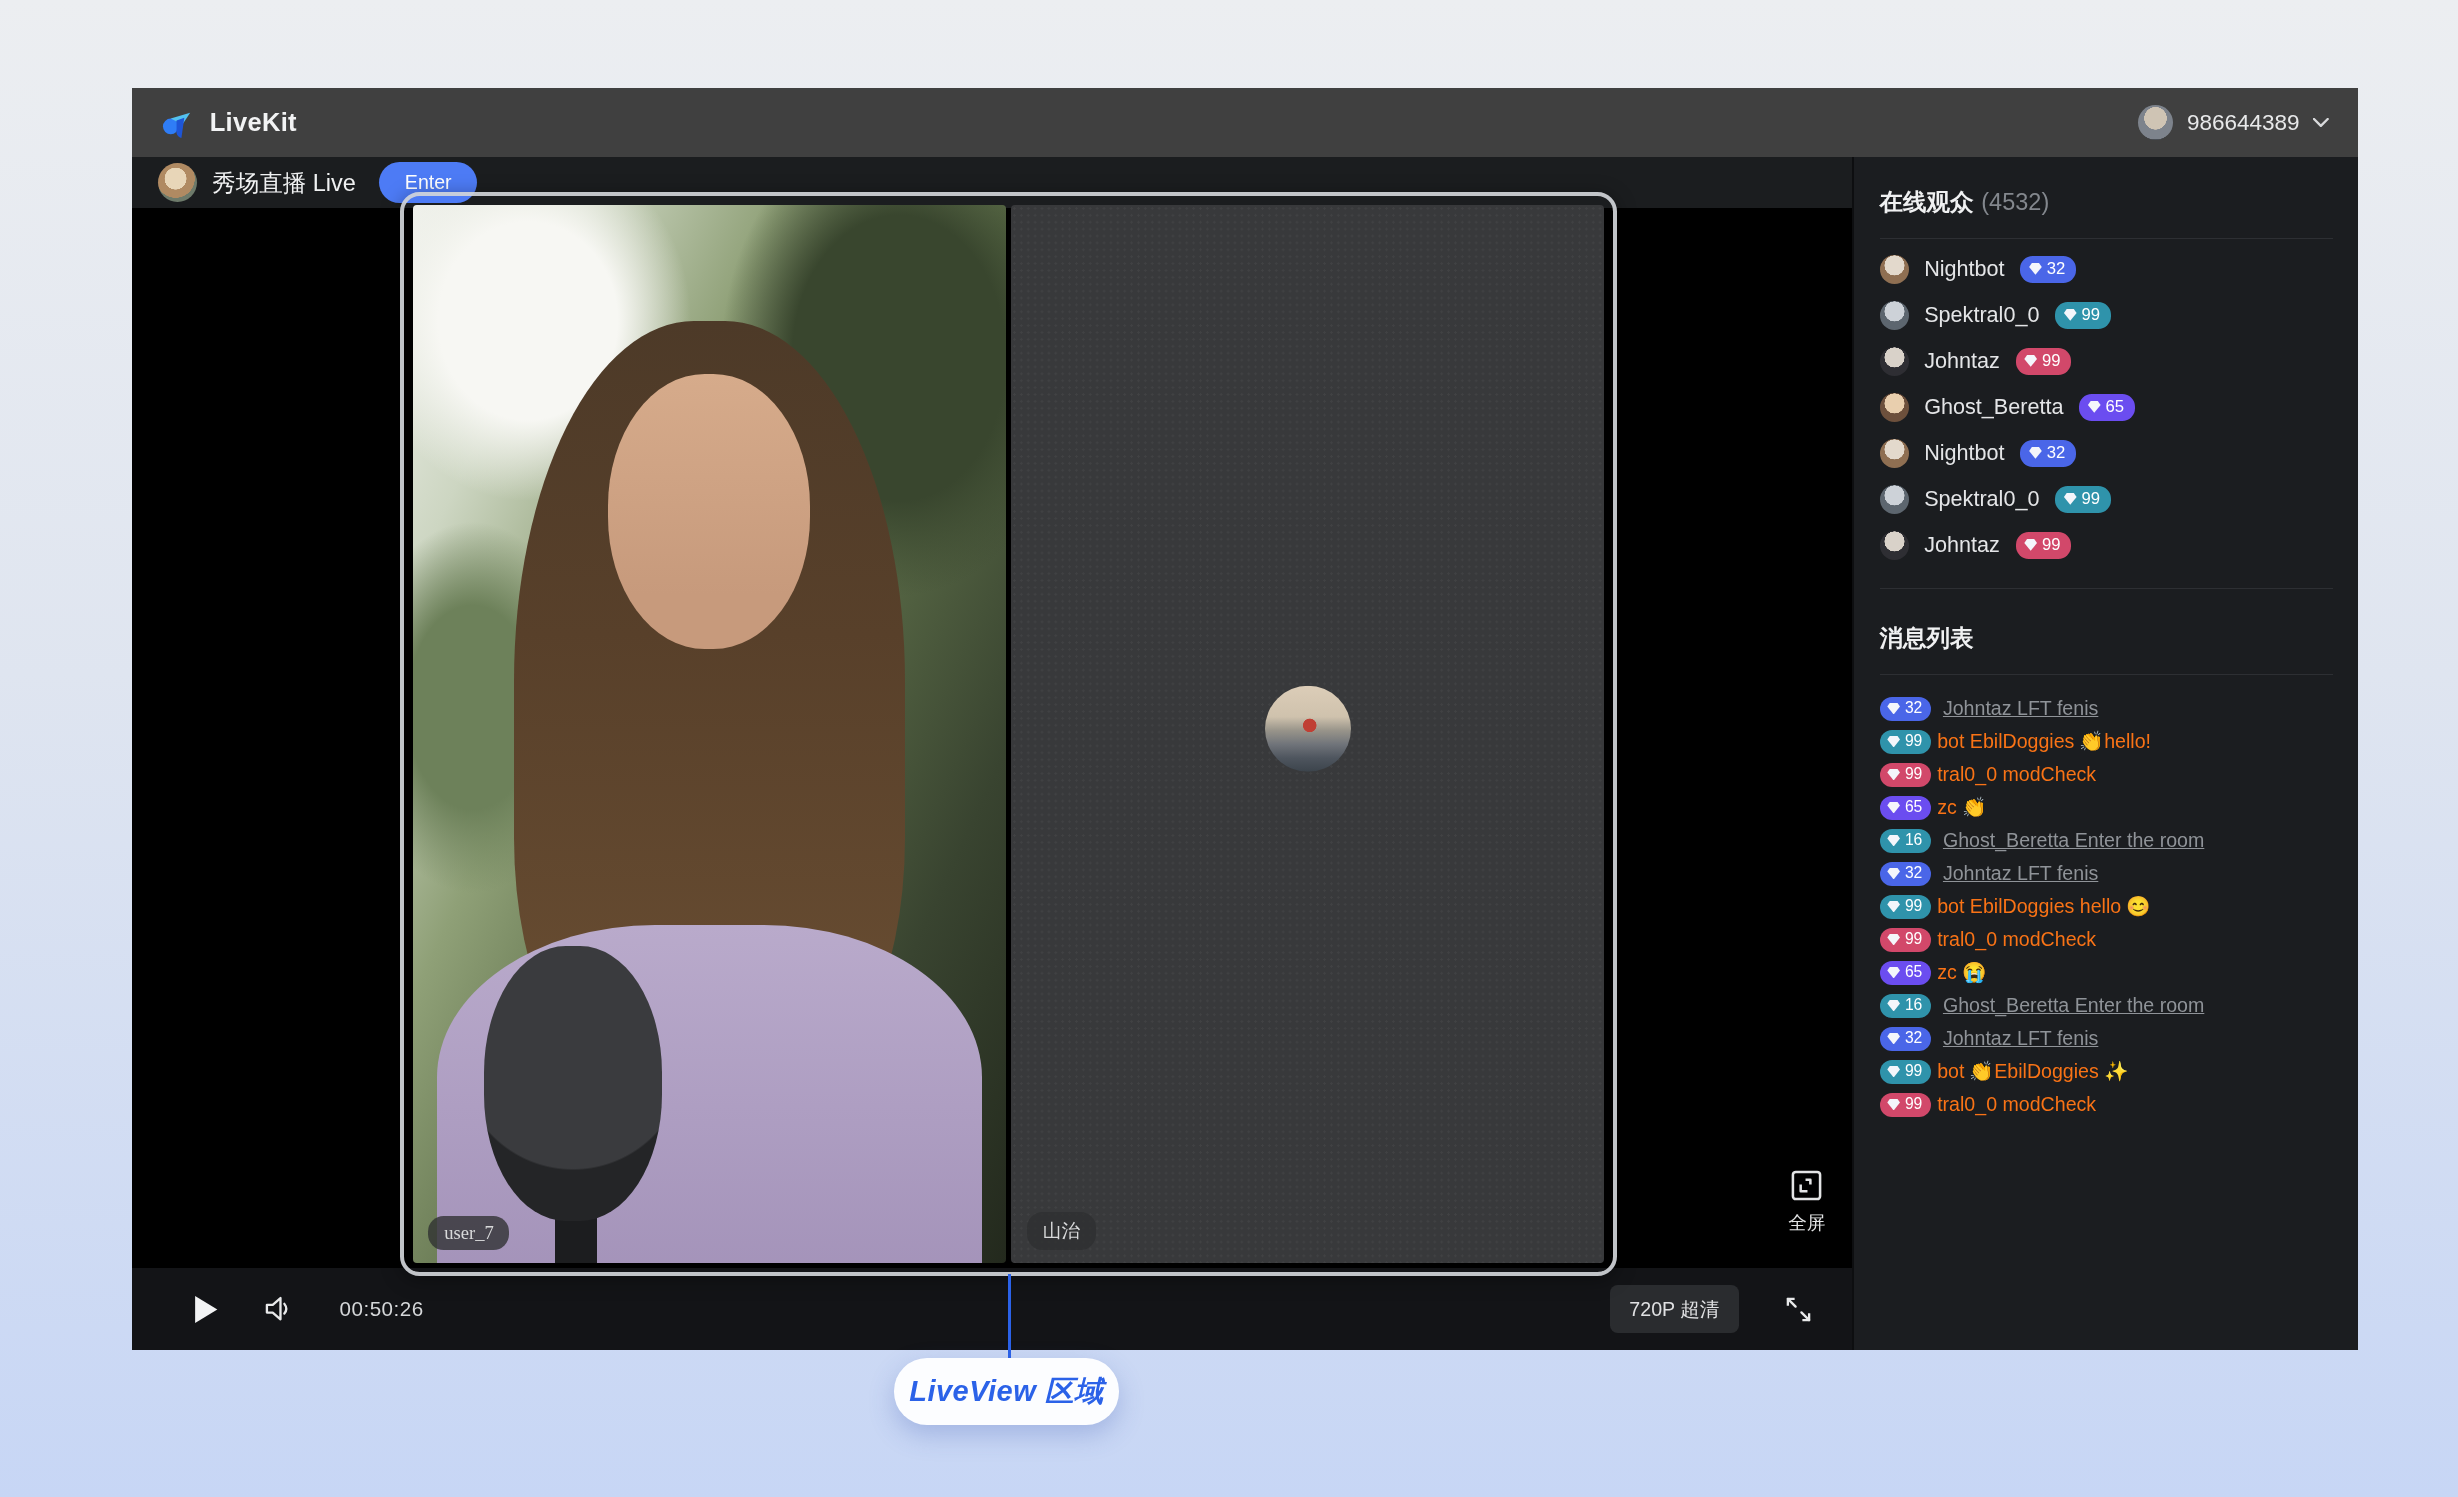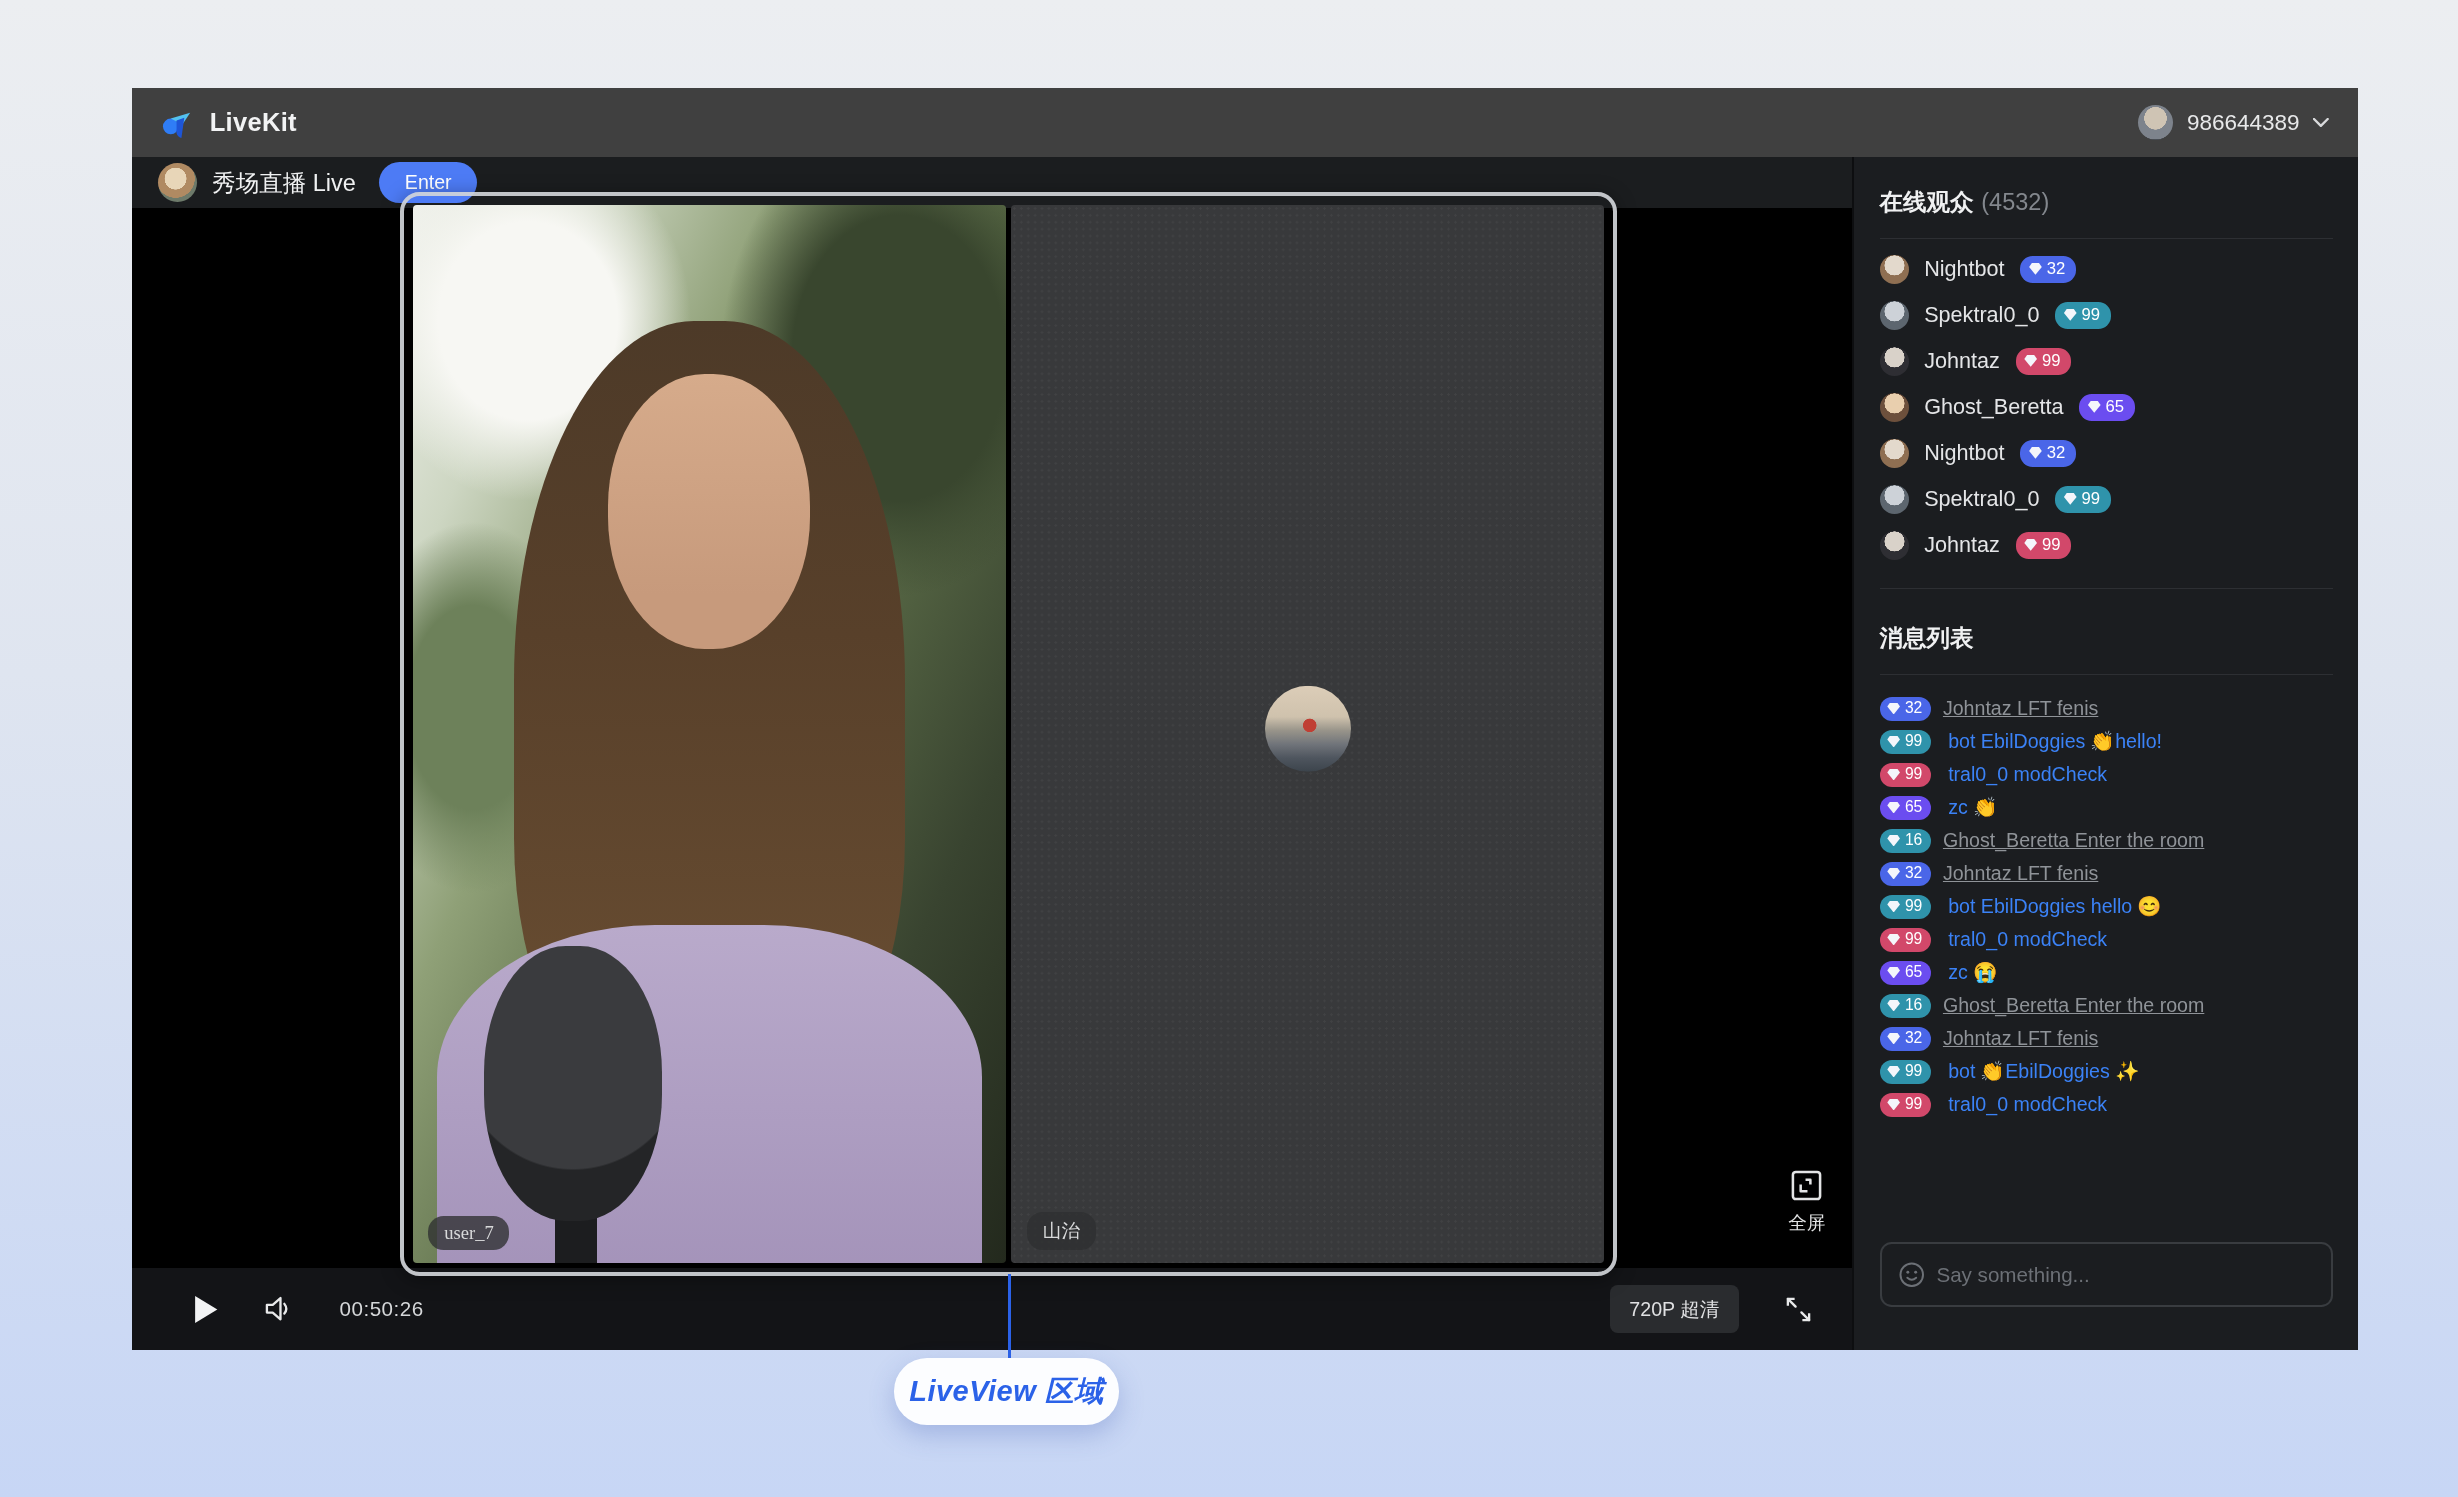--- a/index.html
+++ b/index.html
@@ -108,21 +108,21 @@
   .badge {
     display:inline-flex; align-items:center; gap:4.9px; color:#fff;
     font-size:16.7px; padding:2.9px 10.8px 3.9px 8.8px; border-radius:12.7px; line-height:1.2;
   }
   .gem { width:12.7px; height:11.8px; background:#f4f6fb; display:inline-block;
     clip-path:polygon(22% 0,78% 0,100% 34%,50% 100%,0 34%); }
   .messages-title { margin-top:25.5px; }
   .msg-list { display:flex; flex-direction:column; margin-top:9.8px; }
   .msg-row { display:flex; align-items:center; height:33px; white-space:nowrap; overflow:hidden; }
   .msg-row .badge { font-size:15.7px; padding:2px 8.8px 2.9px 7.8px; flex:0 0 auto; }
-  .msg-text { color:#3b82f6; font-size:19.6px; margin-left:17px; }
+  .msg-text { color:#f97316; font-size:19.6px; margin-left:6px; }
   .msg-row.muted .msg-text { color:#8f9398; margin-left:11.8px;text-decoration:underline; }
   .sidebar-spacer { flex:1; }
   .chat-input-wrap {
     border:2px solid #393c40; border-radius:11.8px; height:65px;
     display:flex; align-items:center; gap:11.8px; padding:0 17.6px; background:#1b1d20;
   }
   .chat-input {
     flex:1; background:transparent; border:none; outline:none;
     color:#cfd1d4; font-size:20.6px; font-family:inherit;
   }
@@ -386,31 +386,20 @@
           </div>
           <div class="msg-row">
             <span class="badge" style="background: rgb(210, 72, 106);">
               <span class="gem"></span>
               <span>99</span>
             </span>
             <span class="msg-text">tral0_0 modCheck</span>
           </div>
         </div>
       <div class="sidebar-spacer"></div>
-      <div class="chat-input-wrap">
-        <span>
-          <svg width="25.5" height="25.5" viewBox="0 0 26 26">
-            <circle cx="13" cy="13" r="11.5" fill="none" stroke="#6c7076" stroke-width="2"></circle>
-            <circle cx="9" cy="10.5" r="1.5" fill="#6c7076"></circle>
-            <circle cx="17" cy="10.5" r="1.5" fill="#6c7076"></circle>
-            <path d="M8.5 16 Q13 20 17.5 16" fill="none" stroke="#6c7076" stroke-width="2" stroke-linecap="round"></path>
-          </svg>
-        </span>
-        <input class="chat-input" placeholder="Say something..." style="">
-      </div>
     </div>
   </div>
 </div>
 
 <div class="callout-line"></div>
 <div class="callout-pill">
   <span class="callout-text">LiveView 区域</span>
 </div>
 
 

